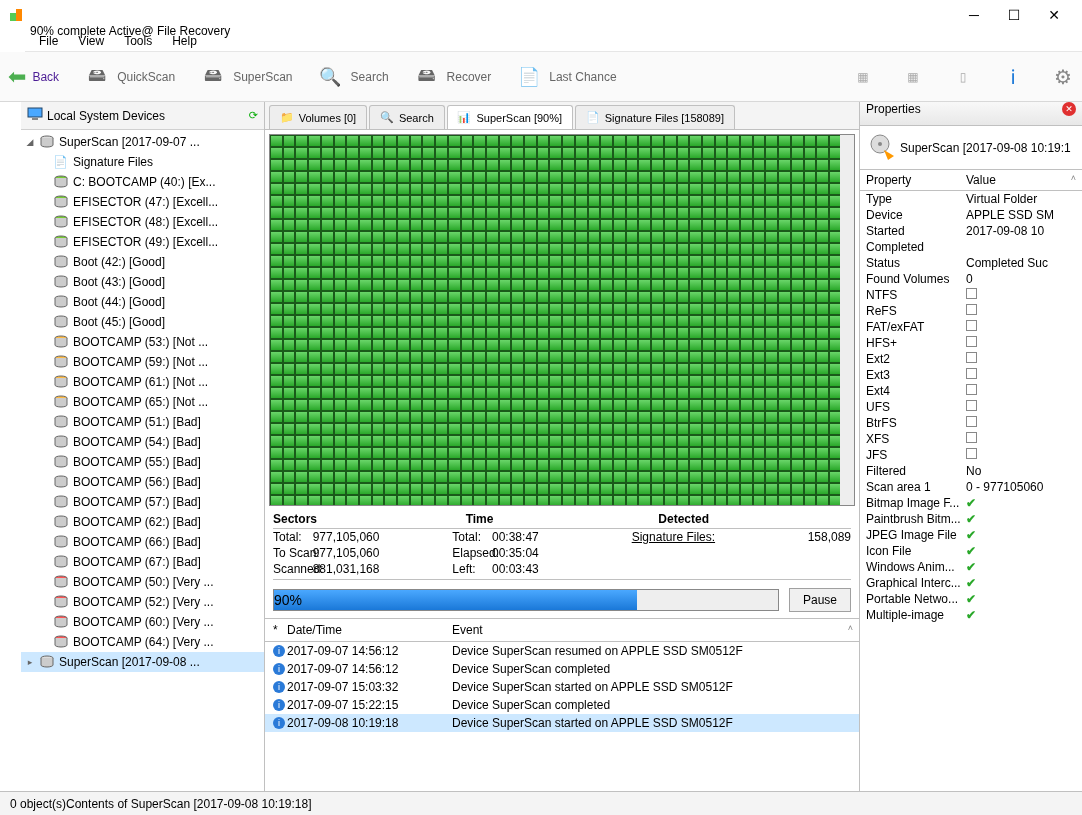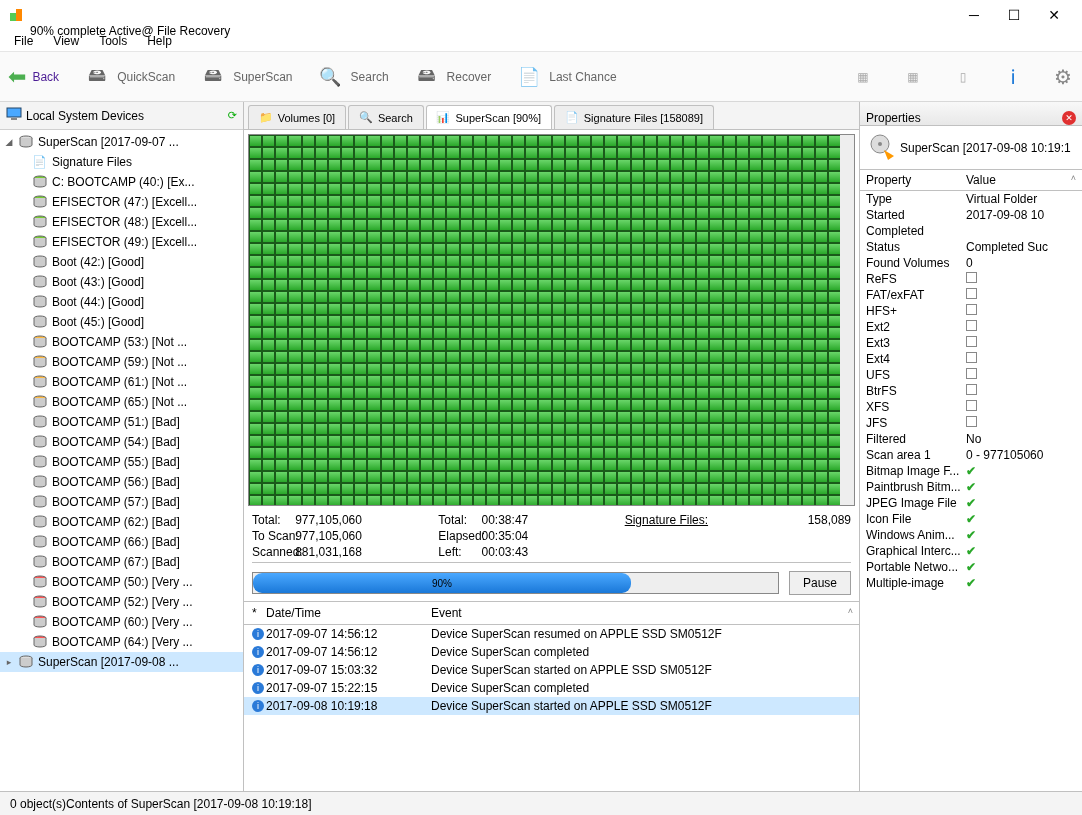--- a/index.html
+++ b/index.html
@@ -6,34 +6,34 @@
 body { font-family: "Segoe UI", Tahoma, sans-serif; font-size: 12px; background: #fff; color: #000; width: 1082px; height: 815px; display: flex; flex-direction: column; overflow: hidden; }
 
 
 .titlebar { height: 30px; display: flex; align-items: center; padding: 0 8px; }
 .titlebar .app-icon { width: 16px; height: 16px; margin-right: 6px; }
 .titlebar .title { flex: 1; font-size: 12px; margin-top: 32px; }
 .win-controls { display: flex; gap: 0; }
 .win-btn { width: 40px; height: 28px; display: flex; align-items: center; justify-content: center; font-size: 14px; cursor: default; }
 
 
-.menubar { height: 22px; display: flex; align-items: center; padding: 0 6px; gap: 4px; border-bottom: 1px solid #e6e6e6; }
+.menubar { height: 22px; display: flex; align-items: center; padding: 0 6px; gap: 4px; border-bottom: 1px solid #e6e6e6; margin-left: 25px; }
 .menu-item { padding: 2px 8px; cursor: default; }
 
 
 .toolbar { height: 50px; display: flex; align-items: center; padding: 0 8px; border-bottom: 1px solid #d8d8d8; gap: 24px; background: #fafafa; }
 .tool-btn { display: flex; align-items: center; gap: 6px; color: #666; cursor: default; }
 .tool-btn .ticon { width: 28px; height: 28px; display: flex; align-items: center; justify-content: center; font-size: 18px; }
 .tool-back .arrow { color: #4CAF50; font-size: 22px; }
 .tool-back .lbl { color: #4c1d95; font-weight: 500; }
 .toolbar .spacer { flex: 1; }
 .toolbar .small-icon { width: 22px; height: 22px; display: flex; align-items: center; justify-content: center; color: #aaa; margin-left: 4px; }
 
 
-.main { flex: 1; display: flex; min-height: 0; }
+.main { flex: 1; display: flex; min-height: 0; padding-left: 21px; }
 
 
 .left-pane { width: 244px; border-right: 1px solid #c0c0c0; display: flex; flex-direction: column; background: #fff; }
 .left-header { height: 28px; display: flex; align-items: center; padding: 0 6px; border-bottom: 1px solid #d0d0d0; background: #f4f4f4; gap: 4px; }
 .left-header .reficon { margin-left: auto; color: #0a0; font-size: 11px; }
 .tree { flex: 1; overflow-y: auto; padding: 2px 0; }
 .tree-row { display: flex; align-items: center; height: 20px; padding-left: 4px; gap: 4px; white-space: nowrap; overflow: hidden; }
 .tree-row .expander { width: 10px; color: #666; font-size: 9px; text-align: center; }
 .tree-row .picon { width: 16px; height: 16px; display:flex; align-items:center; justify-content:center; }
 .tree-row.selected { background: #cde8ff; }
@@ -53,38 +53,38 @@
 .stats { padding: 2px 8px; }
 .stats-head { display: flex; font-weight: 600; border-bottom: 1px solid #c0c0c0; padding-bottom: 2px; }
 .stats-head > div { flex: 1; }
 .stats-row { display: flex; }
 .stats-row > div { flex: 1; padding: 1px 0; }
 .stats .col2 { text-align: right; padding-right: 30px; }
 .stats a { color: #000; }
 
 .progress-row { display: flex; align-items: center; gap: 10px; padding: 6px 8px; }
 .progress-bar { flex: 1; height: 22px; border: 1px solid #888; background: #eee; position: relative; }
-.progress-fill { height: 100%; background: linear-gradient(#4aa8ff,#1a78d8); display: flex; align-items: center; justify-content: center; color: #000; font-size: 10px; border-radius: 9px; }
+.progress-fill { height: 100%; background: linear-gradient(#4aa8ff,#1a78d8); display: flex; align-items: center; justify-content: flex-start; color: #000; font-size: 14px; }
 .pause-btn { width: 62px; height: 24px; border: 1px solid #a0a0a0; background: #f0f0f0; font-size: 12px; cursor: default; }
 
 .log { flex: 1; border-top: 1px solid #c0c0c0; display: flex; flex-direction: column; min-height: 0; }
 .log-head { display: flex; border-bottom: 1px solid #c0c0c0; padding: 4px 8px; background: #fff; }
 .log-head .c0 { width: 14px; }
 .log-head .c1 { width: 165px; }
 .log-head .c2 { flex: 1; }
 .log-body { flex: 1; overflow: auto; }
 .log-row { display: flex; padding: 2px 8px; align-items: center; }
 .log-row.selected { background: #cde8ff; }
 .log-row .c0 { width: 14px; color: #2a7ad8; font-size: 10px; }
 .log-row .c1 { width: 165px; }
 .log-row .c2 { flex: 1; }
 
 
 .right-pane { width: 222px; display: flex; flex-direction: column; background: #fff; }
-.props-head { height: 24px; display: flex; align-items: flex-end; padding: 0 6px; background: linear-gradient(#f8f8f8,#e8e8e8); border-bottom: 1px solid #c0c0c0; }
+.props-head { height: 24px; display: flex; align-items: flex-start; padding: 0 6px; background: linear-gradient(#f8f8f8,#e8e8e8); border-bottom: 1px solid #c0c0c0; }
 .props-head .close { margin-left: auto; width:14px; height:14px; border-radius:50%; background:#e03030; color:#fff; font-size:9px; display:flex; align-items:center; justify-content:center; }
 .props-icon-row { display: flex; align-items: center; padding: 6px; border-bottom: 1px solid #c0c0c0; gap: 6px; white-space: nowrap; overflow: hidden; }
 .props-table { flex: 1; overflow-y: auto; position: relative; }
 .props-thead { display: flex; border-bottom: 1px solid #c0c0c0; padding: 3px 6px; background: #fff; }
 .props-thead .k { width: 100px; }
 .props-thead .v { flex: 1; }
 .prow { display: flex; padding: 1px 6px; white-space: nowrap; overflow: hidden; }
 .prow .k { width: 100px; overflow: hidden; text-overflow: ellipsis; }
 .prow .v { flex: 1; overflow: hidden; text-overflow: ellipsis; }
 .checkbox { width: 11px; height: 11px; border: 1px solid #888; display: inline-block; }
@@ -1945,20 +1945,25 @@
           <div class="cell"></div>
           <div class="cell"></div>
           <div class="cell"></div>
           <div class="cell"></div>
           <div class="cell"></div>
         </div>
       <div class="vscroll"></div>
     </div>
 
     <div class="stats">
+      <div class="stats-head">
+        <div>Sectors</div>
+        <div>Time</div>
+        <div>Detected</div>
+      </div>
       <div class="stats-row">
         <div><span>Total:</span></div>
         <div class="col2" style="text-align:left;margin-left:-70px">977,105,060</div>
         <div><span>Total:</span></div>
         <div class="col2" style="text-align:left;margin-left:-70px">00:38:47</div>
         <div><a href="#">Signature Files:</a></div>
         <div style="text-align:right">158,089</div>
       </div>
       <div class="stats-row">
         <div><span>To Scan:</span></div>
@@ -2043,34 +2048,42 @@
       <div class="k">Property</div>
       <div class="v">Value</div>
       <span class="arrow-scroll">˄</span>
     </div>
     <div class="props-table" id="proptbl">
         <div class="prow">
           <div class="k">Type</div>
           <div class="v">Virtual Folder</div>
         </div>
         <div class="prow">
+          <div class="k">Device</div>
+          <div class="v">APPLE SSD SM</div>
+        </div>
+        <div class="prow">
           <div class="k">Started</div>
           <div class="v">2017-09-08 10</div>
         </div>
         <div class="prow">
           <div class="k">Completed</div>
           <div class="v"></div>
         </div>
         <div class="prow">
           <div class="k">Status</div>
           <div class="v">Completed Suc</div>
         </div>
         <div class="prow">
           <div class="k">Found Volumes</div>
           <div class="v">0</div>
+        </div>
+        <div class="prow">
+          <div class="k">NTFS</div>
+          <div class="v"><span class="checkbox"></span></div>
         </div>
         <div class="prow">
           <div class="k">ReFS</div>
           <div class="v"><span class="checkbox"></span></div>
         </div>
         <div class="prow">
           <div class="k">FAT/exFAT</div>
           <div class="v"><span class="checkbox"></span></div>
         </div>
         <div class="prow">

